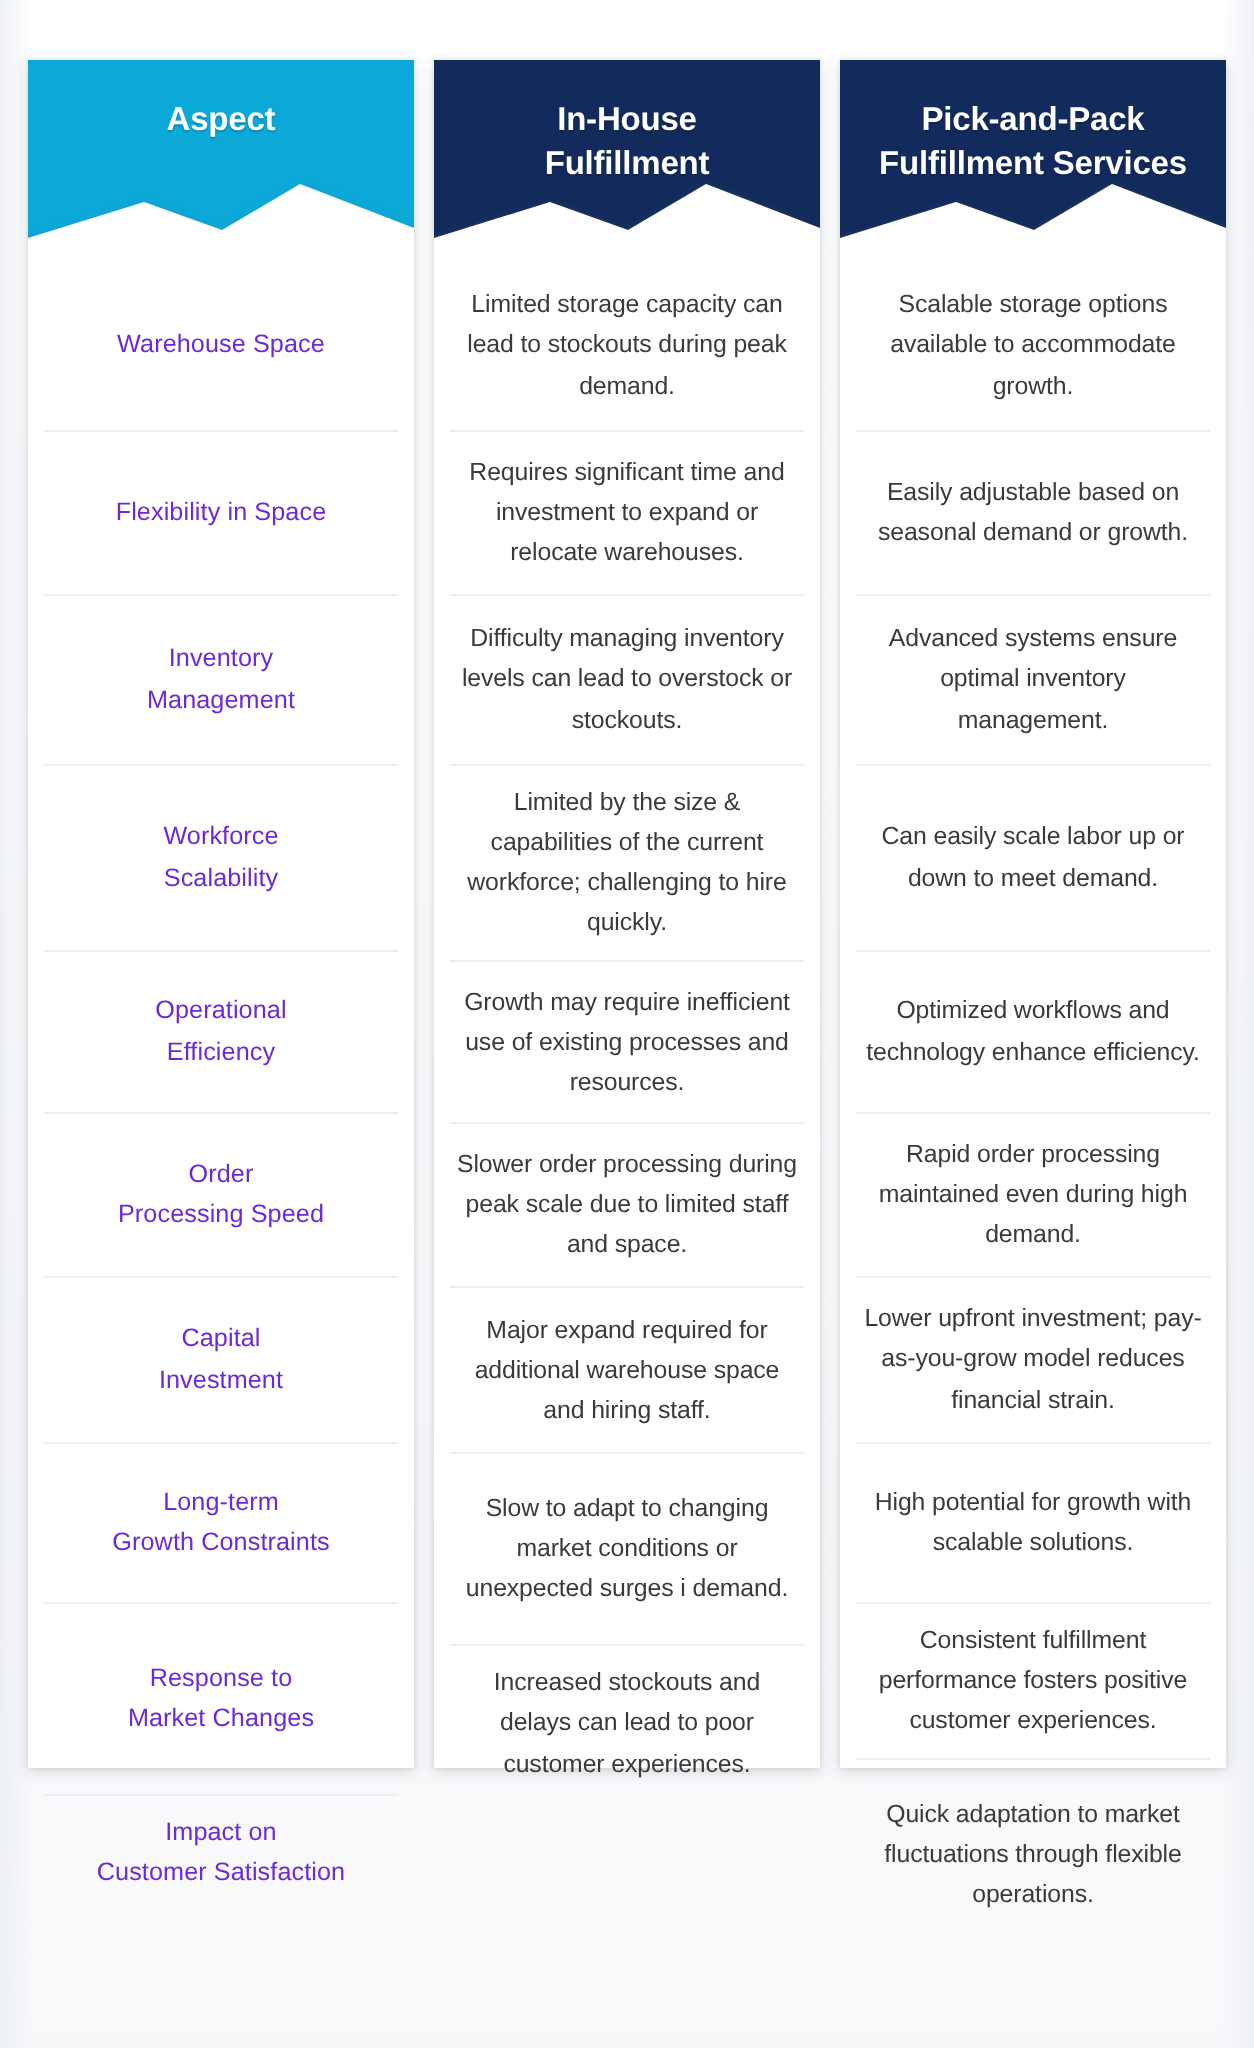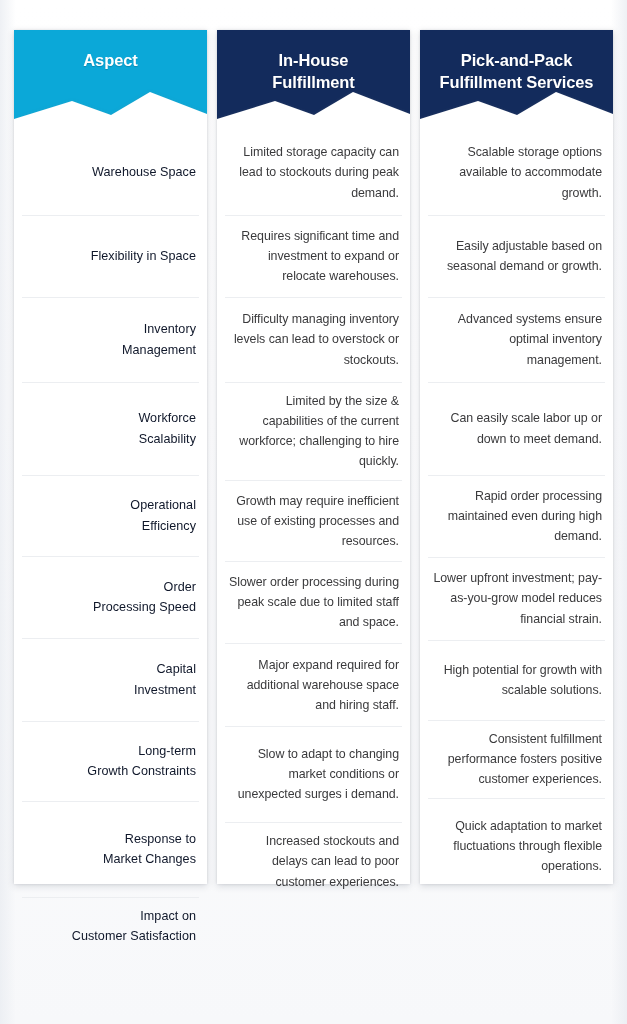--- a/index.html
+++ b/index.html
@@ -99,38 +99,38 @@
   .col-body {
     flex: 1 1 auto;
     display: flex;
     flex-direction: column;
   }
   .cell {
     position: relative;
     display: flex;
     align-items: center;
     justify-content: center;
-    text-align: right;
+    text-align: center;
     padding: 9px 11px;
     color: #3a3a3c;
     font-size: 12.4px;
     line-height: 1.62;
     letter-spacing: -0.05px;
   }
   .cell + .cell::before {
     content: "";
     position: absolute;
     top: 0;
     left: 8px;
     right: 8px;
     height: 1px;
     background: #eceef1;
   }
   .col-aspect .cell {
-    color: #0f172a;
+    color: #6d28d9;
     font-size: 12.6px;
     letter-spacing: 0.05px;
   }
   .cell .txt { display: block; width: 100%; }
 
   
   .r0 { flex: 0 0 85px; }
   .r1 { flex: 0 0 82px; }
   .r2 { flex: 0 0 85px; }
   .r3 { flex: 0 0 93px; }
@@ -258,20 +258,23 @@
         </div>
       <div class="cell r1">
           <span class="txt">Easily adjustable based on seasonal demand or growth.</span>
         </div>
       <div class="cell r2">
           <span class="txt">Advanced systems ensure optimal inventory management.</span>
         </div>
       <div class="cell r3">
           <span class="txt">Can easily scale labor up or down to meet demand.</span>
         </div>
+      <div class="cell r4">
+          <span class="txt">Optimized workflows and technology enhance efficiency.</span>
+        </div>
       <div class="cell r5">
           <span class="txt">Rapid order processing maintained even during high demand.</span>
         </div>
       <div class="cell r6">
           <span class="txt">Lower upfront investment; pay-as-you-grow model reduces financial strain.</span>
         </div>
       <div class="cell r7">
           <span class="txt">High potential for growth with scalable solutions.</span>
         </div>
       <div class="cell r9">

